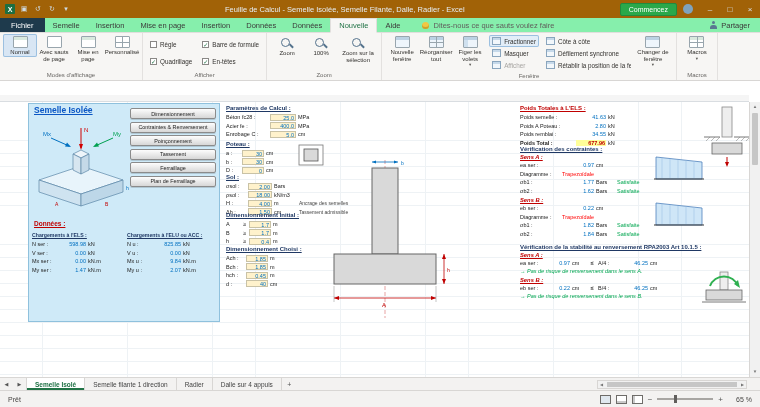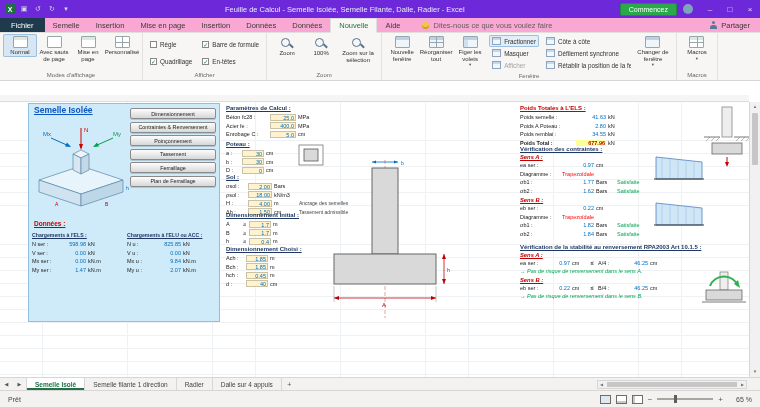--- a/index.html
+++ b/index.html
@@ -1,32 +1,32 @@
 <!DOCTYPE html>
 <html><head>
 <meta charset="utf-8">
 <style>
   html,body{margin:0;padding:0;background:#fff;width:760px;height:407px;overflow:hidden;
     font-family:"Liberation Sans",sans-serif;}
   *{box-sizing:border-box;}
   #app{position:relative;width:760px;height:407px;background:#fff;overflow:hidden;font-family:"Liberation Sans",sans-serif;}
 
   
-  .titlebar{position:absolute;left:0;top:0;right:0;height:18px;background:#6d28d9;display:flex;align-items:center;color:#dfe8ee;}
+  .titlebar{position:absolute;left:0;top:0;right:0;height:18px;background:#a16207;display:flex;align-items:center;color:#dfe8ee;}
   .qat{display:flex;align-items:center;gap:4px;padding:0 5px;}
   .appicon{width:10px;height:10px;background:#1d6f42;color:#fff;font-size:7px;font-weight:bold;display:flex;align-items:center;justify-content:center;border-radius:1px;}
   .qbtn{font-size:7px;color:#cfdce5;width:10px;text-align:center;cursor:default;}
   .tb-title{flex:1;text-align:center;font-size:7.5px;white-space:nowrap;overflow:hidden;text-overflow:ellipsis;color:#e6edf2;}
   .commencez{background:#2aa84a;color:#fff;font-size:7px;line-height:11px;padding:0 8px;border-radius:2px;margin:0 6px;border:1px solid #238a3d;}
   .avatar{width:10px;height:10px;border-radius:50%;background:#7fa3bd;margin-right:7px;}
   .winbtns{display:flex;height:18px;}
   .winbtn{width:20px;display:flex;align-items:center;justify-content:center;font-size:8px;color:#d7e1e8;}
 
   
-  .tabrow{position:absolute;left:0;top:18px;right:0;height:15px;background:#f9a8d4;display:flex;align-items:stretch;border-bottom:1px solid #e1dfdd;font-size:7.5px;}
+  .tabrow{position:absolute;left:0;top:18px;right:0;height:15px;background:#86efac;display:flex;align-items:stretch;border-bottom:1px solid #e1dfdd;font-size:7.5px;}
   .ftab{background:#1e3a4c;color:#fff;padding:0 11px;display:flex;align-items:center;}
   .rtab{padding:0 8px;display:flex;align-items:center;color:#3b3a39;}
   .rtab.active{background:#f7f6f4;border:1px solid #e1dfdd;border-bottom:1px solid #f7f6f4;color:#217346;margin-bottom:-1px;}
   .search{display:flex;align-items:center;gap:4px;margin-left:14px;color:#605e5c;}
   .bulb{width:7px;height:7px;border-radius:50%;background:#f2c744;box-shadow:inset 0 -2px 0 #caa22c;}
   .share{margin-left:auto;display:flex;align-items:center;gap:4px;margin-right:10px;color:#3b3a39;}
   .person{width:8px;height:8px;position:relative;}
   .person::before{content:"";position:absolute;left:2.5px;top:0;width:3px;height:3px;border-radius:50%;background:#5a7891;}
   .person::after{content:"";position:absolute;left:0.5px;top:3.5px;width:7px;height:4px;border-radius:3px 3px 0 0;background:#5a7891;}
 
@@ -178,21 +178,21 @@
     <div class="rtab">Semelle</div>
     <div class="rtab">Insertion</div>
     <div class="rtab">Mise en page</div>
     <div class="rtab">Insertion</div>
     <div class="rtab">Données</div>
     <div class="rtab">Données</div>
     <div class="rtab active">Nouvelle</div>
     <div class="rtab">Aide</div>
     <div class="search">
       <span class="bulb"></span>
-      <span>Dites-nous ce que vous voulez faire</span>
+      <span>Dites-nous ce que sauts voulez faire</span>
     </div>
     <div class="share">
       <span class="person"></span>
       <span>Partager</span>
     </div>
   </div>
 
   <div class="ribbon">
     <div class="rgroup">
       <div class="rgc">

